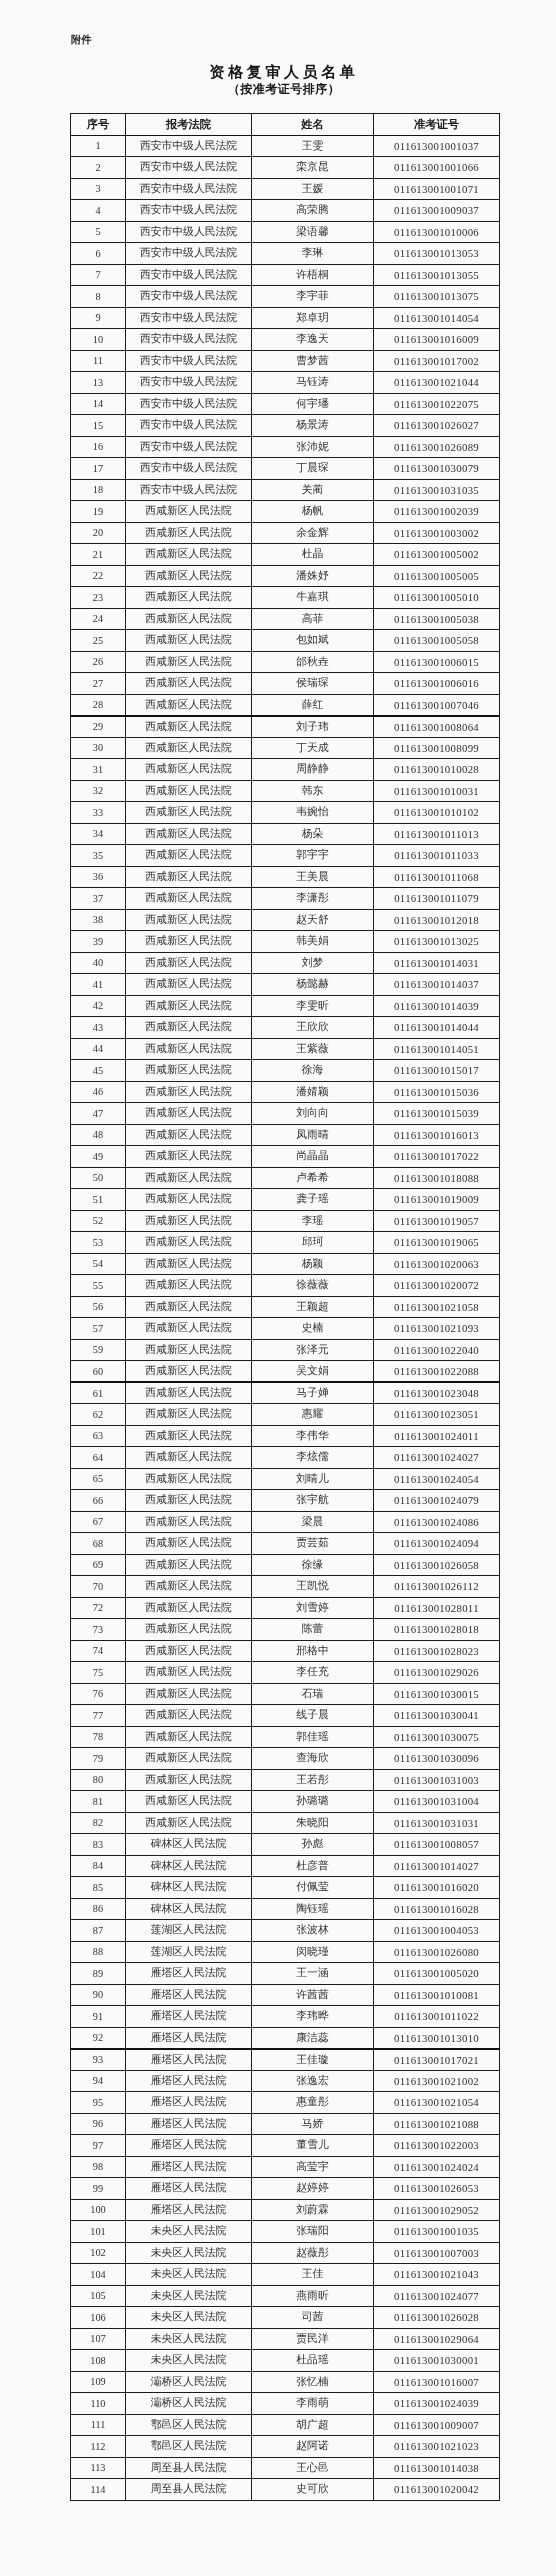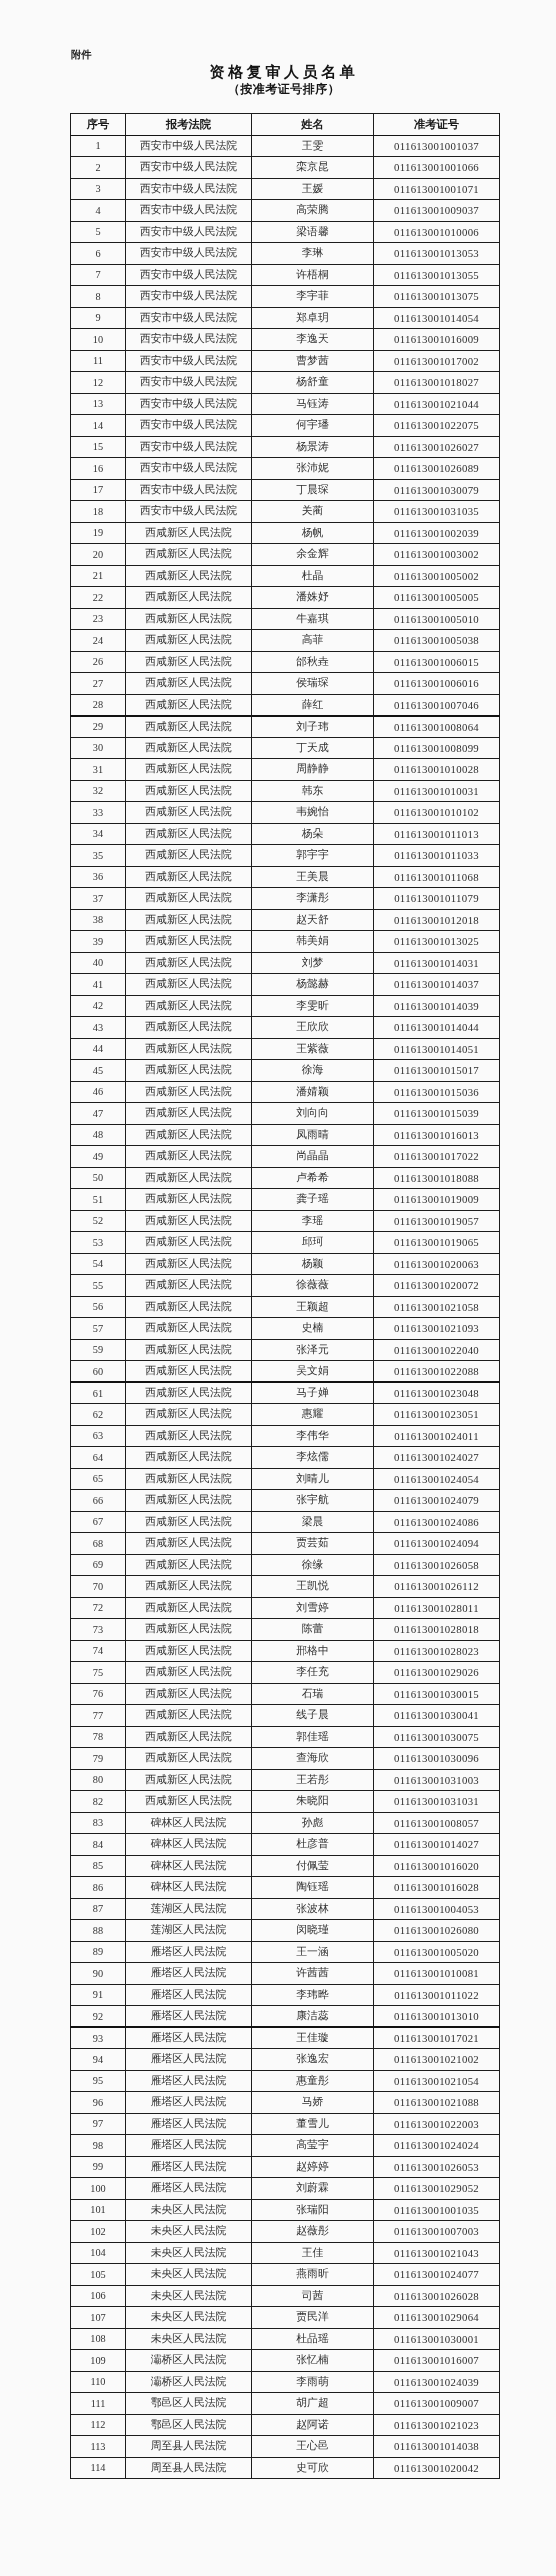--- a/index.html
+++ b/index.html
@@ -4,21 +4,21 @@
 <style>
   html,body{margin:0;padding:0;}
   body{
     width:556px;height:2686px;
     background:#fafafa;
     font-family:"Liberation Serif","DejaVu Serif",serif;
     color:#262626;
     position:relative;
   }
   .attachment{
-    position:absolute;left:71px;top:48px;
+    position:absolute;left:71px;top:33px;
     font-size:10.3px;font-weight:bold;color:#1f1f1f;
     font-family:"Liberation Sans","DejaVu Sans",sans-serif;
   }
   .title{
     position:absolute;left:0;top:63px;width:568px;
     text-align:center;
     font-size:15px;font-weight:bold;color:#141414;
     letter-spacing:3.6px;
   }
   .subtitle{
@@ -142,26 +142,20 @@
         <td class="name">李逸天</td>
         <td class="ticket">011613001016009</td>
       </tr>
       <tr>
         <td class="no">11</td>
         <td class="court">西安市中级人民法院</td>
         <td class="name">曹梦茜</td>
         <td class="ticket">011613001017002</td>
       </tr>
       <tr>
-        <td class="no">12</td>
-        <td class="court">西安市中级人民法院</td>
-        <td class="name">杨舒童</td>
-        <td class="ticket">011613001018027</td>
-      </tr>
-      <tr>
         <td class="no">13</td>
         <td class="court">西安市中级人民法院</td>
         <td class="name">马钰涛</td>
         <td class="ticket">011613001021044</td>
       </tr>
       <tr>
         <td class="no">14</td>
         <td class="court">西安市中级人民法院</td>
         <td class="name">何宇璠</td>
         <td class="ticket">011613001022075</td>
@@ -220,20 +214,26 @@
         <td class="name">牛嘉琪</td>
         <td class="ticket">011613001005010</td>
       </tr>
       <tr>
         <td class="no">24</td>
         <td class="court">西咸新区人民法院</td>
         <td class="name">高菲</td>
         <td class="ticket">011613001005038</td>
       </tr>
       <tr>
+        <td class="no">25</td>
+        <td class="court">西咸新区人民法院</td>
+        <td class="name">包如斌</td>
+        <td class="ticket">011613001005058</td>
+      </tr>
+      <tr>
         <td class="no">26</td>
         <td class="court">西咸新区人民法院</td>
         <td class="name">邰秋垚</td>
         <td class="ticket">011613001006015</td>
       </tr>
       <tr>
         <td class="no">27</td>
         <td class="court">西咸新区人民法院</td>
         <td class="name">侯瑞琛</td>
         <td class="ticket">011613001006016</td>
@@ -536,20 +536,26 @@
         <td class="no">79</td>
         <td class="court">西咸新区人民法院</td>
         <td class="name">查海欣</td>
         <td class="ticket">011613001030096</td>
       </tr>
       <tr>
         <td class="no">80</td>
         <td class="court">西咸新区人民法院</td>
         <td class="name">王若彤</td>
         <td class="ticket">011613001031003</td>
+      </tr>
+      <tr>
+        <td class="no">81</td>
+        <td class="court">西咸新区人民法院</td>
+        <td class="name">孙璐璐</td>
+        <td class="ticket">011613001031004</td>
       </tr>
       <tr>
         <td class="no">82</td>
         <td class="court">西咸新区人民法院</td>
         <td class="name">朱晓阳</td>
         <td class="ticket">011613001031031</td>
       </tr>
       <tr>
         <td class="no">83</td>
         <td class="court">碑林区人民法院</td>

